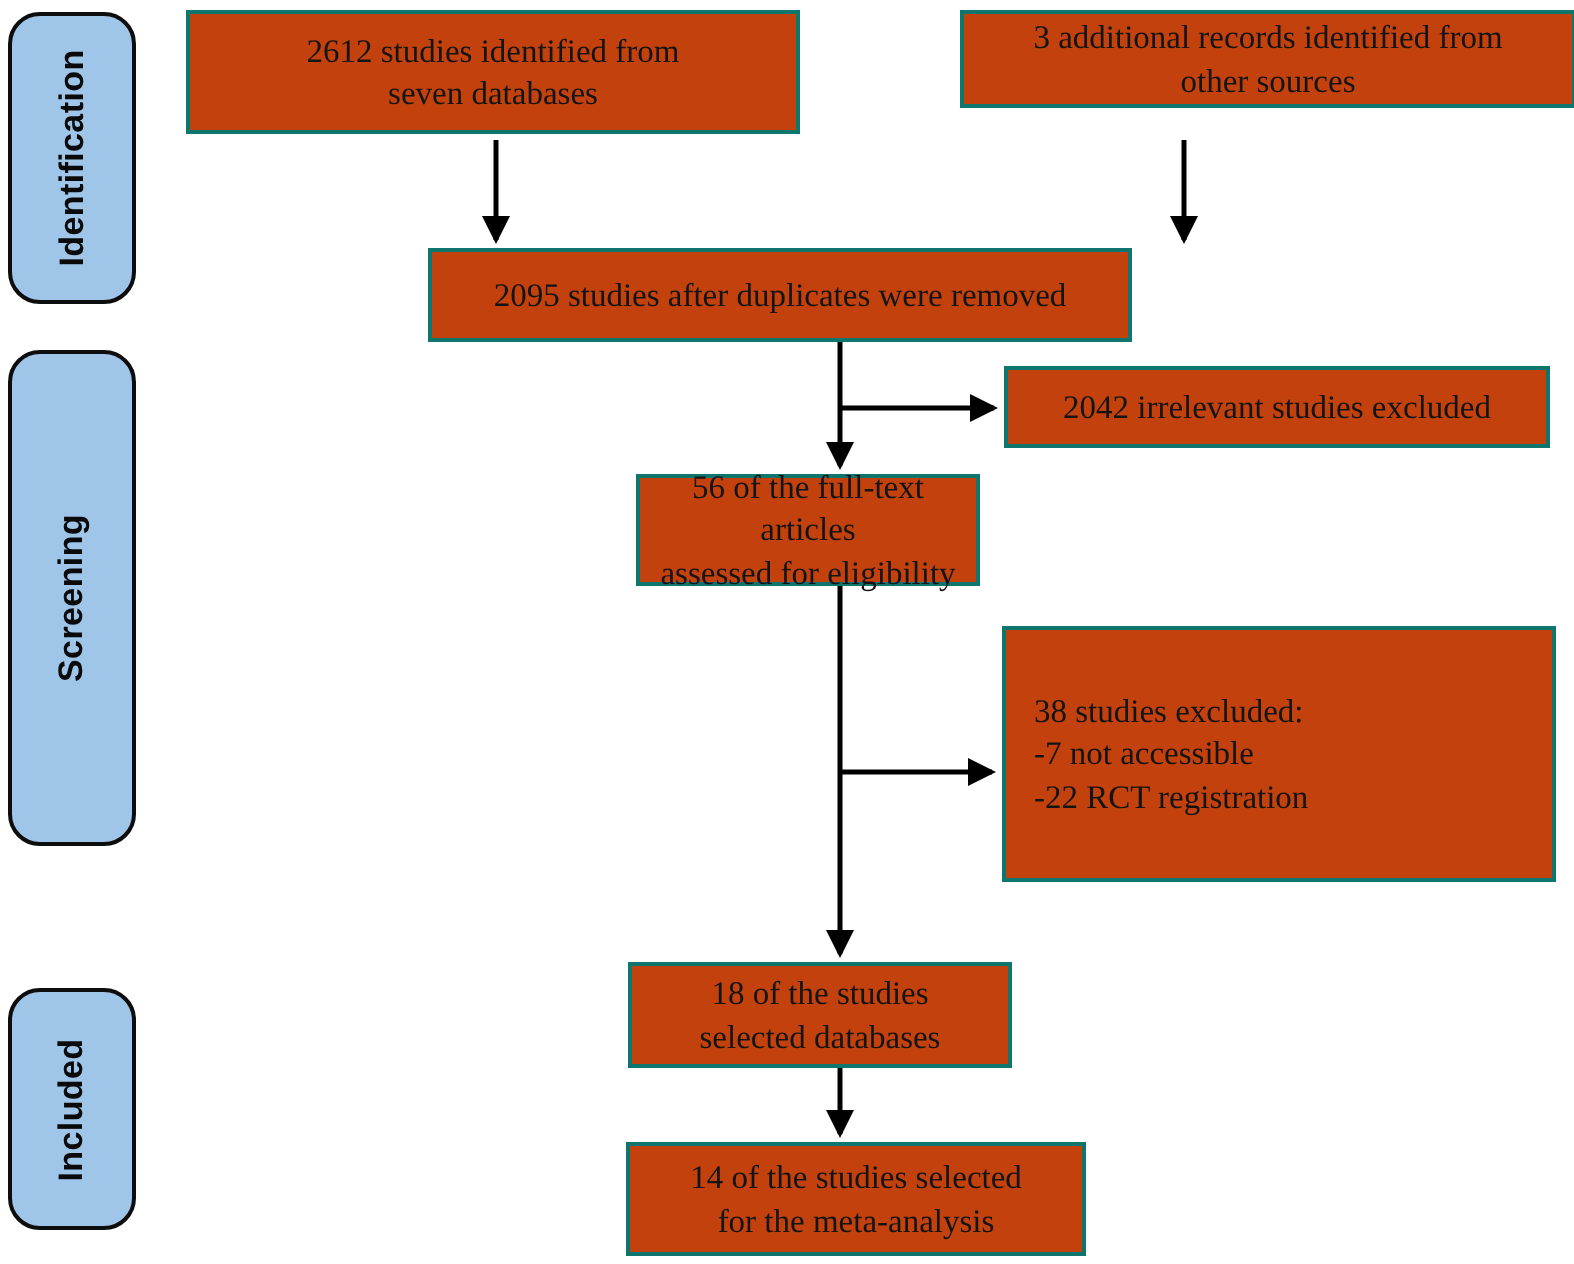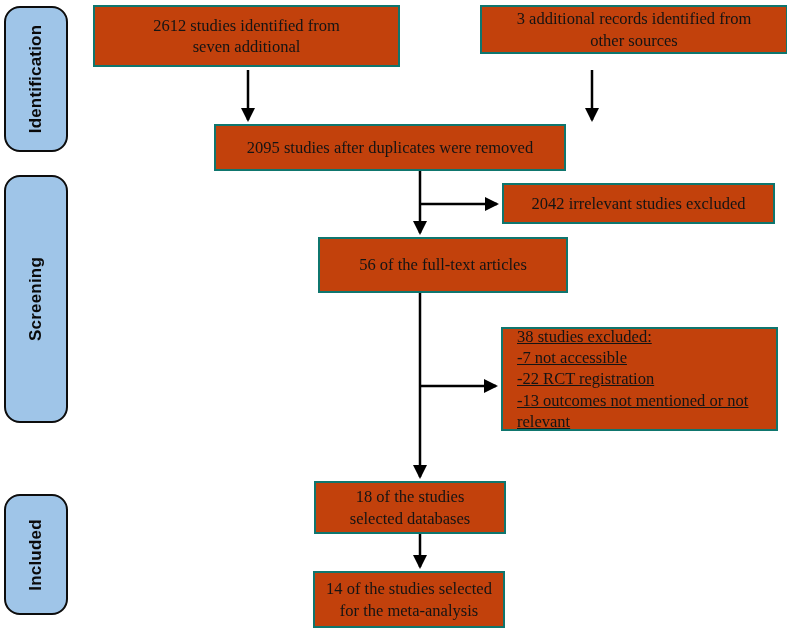--- a/index.html
+++ b/index.html
@@ -67,24 +67,24 @@
   }
   
   .stage-identification { left: 4px;  top: 6px;   width: 64px;  height: 146px; }
   .stage-screening      { left: 4px;  top: 175px; width: 64px;  height: 248px; }
   .stage-included       { left: 4px;  top: 494px; width: 64px;  height: 121px; }
 
   .box-identified   { left: 93px;  top: 5px;   width: 307px; height: 62px; }
   .box-additional   { left: 440px; top: 5px;   width: 308px; height: 49px; margin-left: 40px; }
   .box-dedup        { left: 214px; top: 124px; width: 352px; height: 47px; }
   .box-irrelevant   { left: 502px; top: 183px; width: 273px; height: 41px; }
-  .box-fulltext     { left: 318px; top: 237px; width: 250px; height: 56px; }
-  .box-excluded     { left: 501px; top: 327px; width: 277px; height: 104px; text-decoration: underline; }
+  .box-fulltext     { left: 318px; top: 237px; width: 172px; height: 56px; }
+  .box-excluded     { left: 501px; top: 313px; width: 277px; height: 128px; }
   .box-included18   { left: 314px; top: 481px; width: 192px; height: 53px; }
-  .box-meta         { left: 313px; top: 571px; width: 192px; height: 57px; }
+  .box-meta         { left: 313px; top: 571px; width: 230px; height: 57px; }
 </style>
 </head>
 <body>
 
 <div class="canvas">
 
   <svg class="arrow-layer" viewBox="0 0 787 632" xmlns="http://www.w3.org/2000/svg">
     <defs>
       <marker id="arrowhead" viewBox="0 0 14 14" refX="12" refY="7" markerWidth="14" markerHeight="14" markerUnits="userSpaceOnUse" orient="auto">
         <path d="M0,0 L14,7 L0,14 Z" fill="#000000"></path>
@@ -104,45 +104,45 @@
   </div>
   <div class="stage stage-screening">
     <span class="stage-label">Screening</span>
   </div>
   <div class="stage stage-included">
     <span class="stage-label">Included</span>
   </div>
 
   <div class="box box-identified">
     <span class="txt">2612 studies identified from</span>
-    <span class="txt">seven additional</span>
+    <span class="txt">seven databases</span>
   </div>
 
   <div class="box box-additional">
     <span class="txt">3 additional records identified from</span>
     <span class="txt">other sources</span>
   </div>
 
   <div class="box box-dedup">
     <span class="txt">2095 studies after duplicates were removed</span>
   </div>
 
   <div class="box box-irrelevant">
     <span class="txt">2042 irrelevant studies excluded</span>
   </div>
 
   <div class="box box-fulltext">
     <span class="txt">56 of the full-text articles</span>
+    <span class="txt">assessed for eligibility</span>
   </div>
 
   <div class="box box-excluded left-align">
     <span class="txt">38 studies excluded:</span>
     <span class="txt">-7 not accessible</span>
     <span class="txt">-22 RCT registration</span>
-    <span class="txt">-13 outcomes not mentioned or not relevant</span>
   </div>
 
   <div class="box box-included18">
     <span class="txt">18 of the studies</span>
     <span class="txt">selected databases</span>
   </div>
 
   <div class="box box-meta">
     <span class="txt">14 of the studies selected</span>
     <span class="txt">for the meta-analysis</span>

